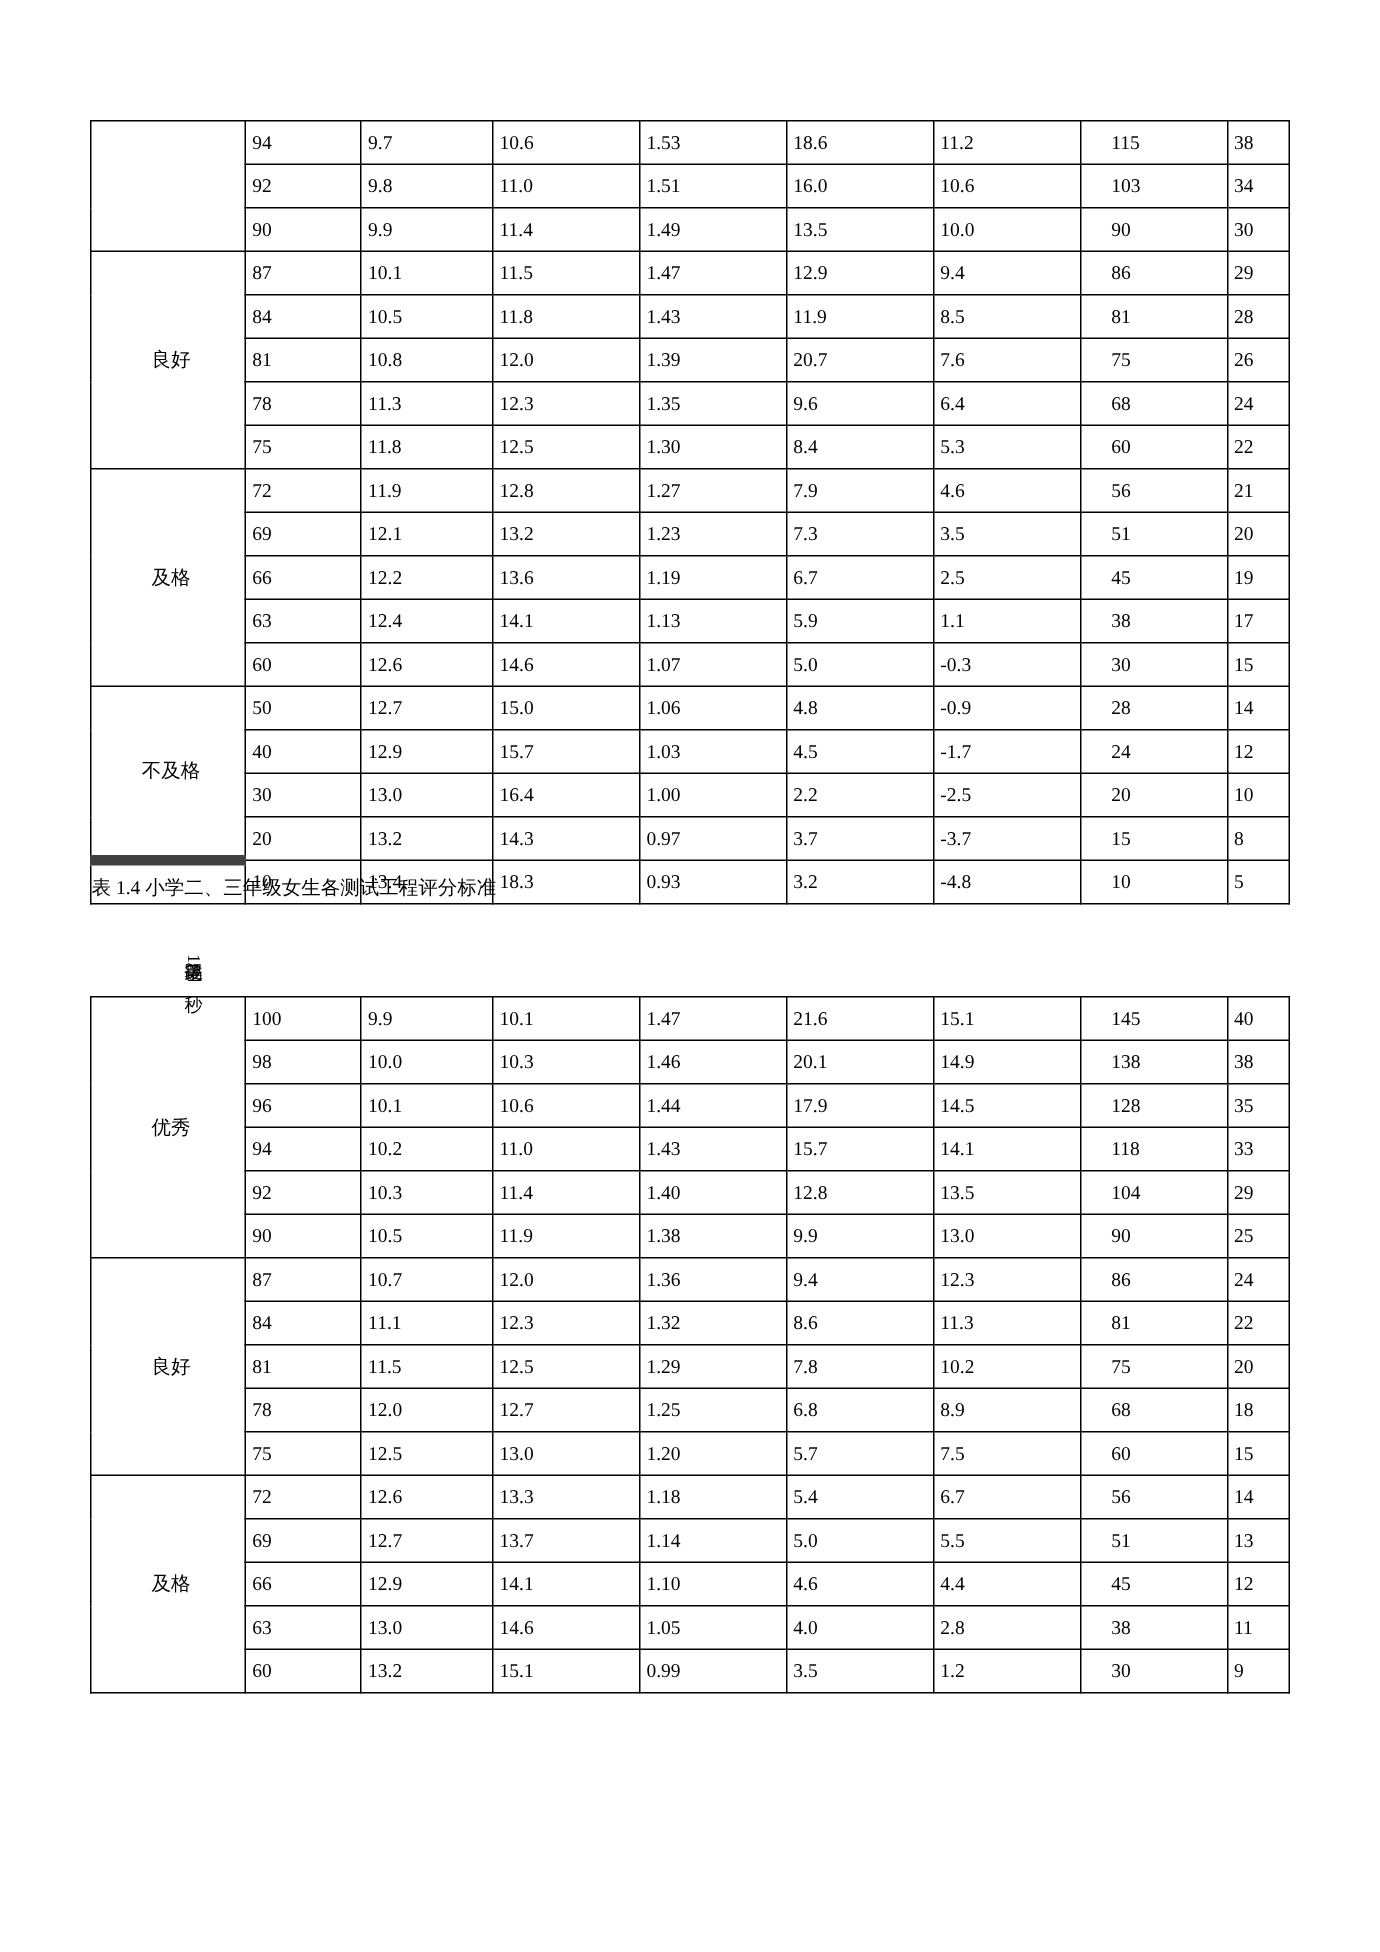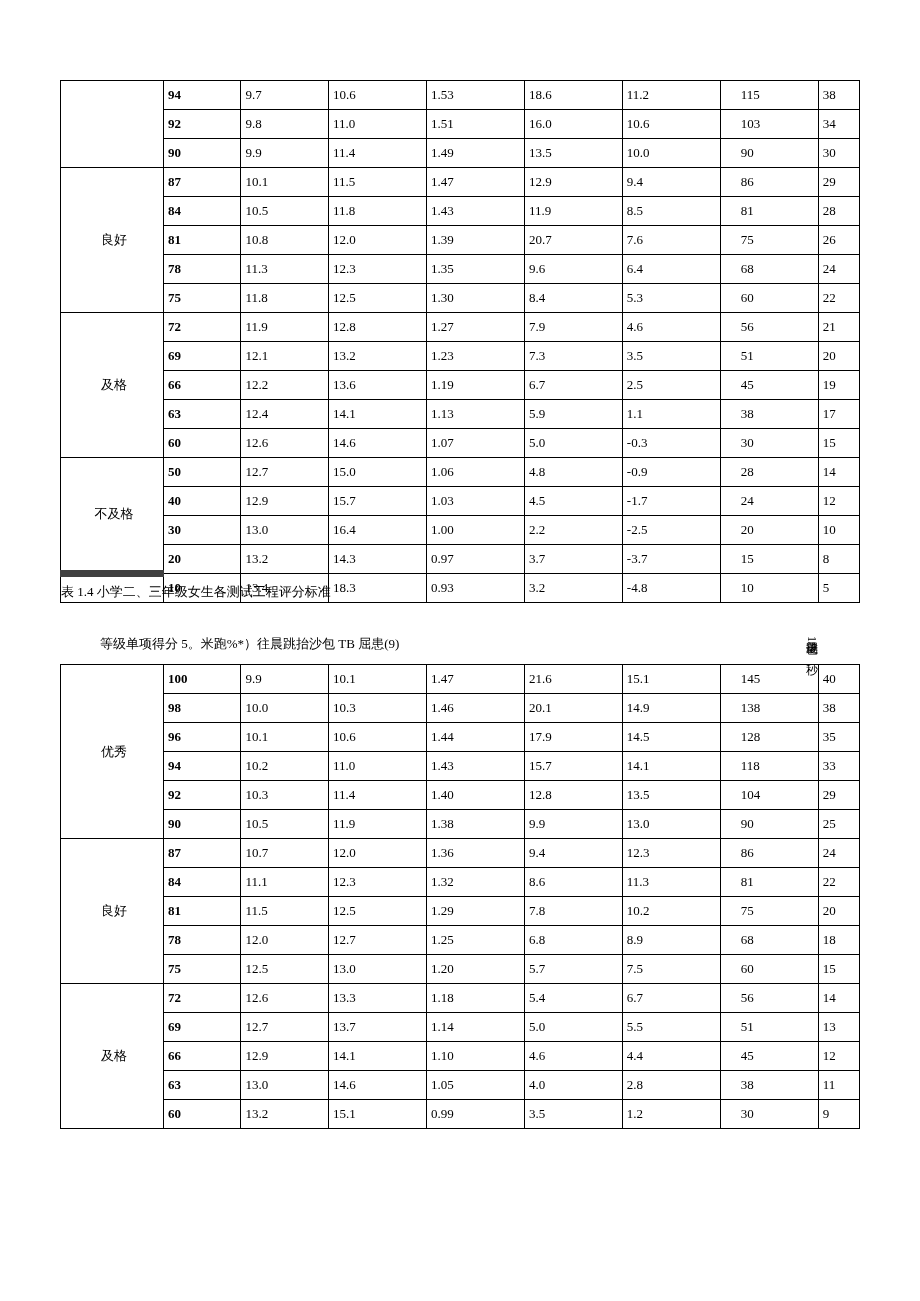--- a/index.html
+++ b/index.html
@@ -45,21 +45,21 @@
     .col-header .left {
       flex: 1;
     }
     .col-header .right {
       writing-mode: vertical-rl;
       text-orientation: mixed;
       font-size: 12px;
       margin-left: 20px;
     }
     .c0 { width: 100px; }
-    .c1 { width: 75px; font-weight: bold; }
+    .c1 { width: 75px; }
     .c2 { width: 85px; }
     .c3 { width: 95px; }
     .c4 { width: 95px; }
     .c5 { width: 95px; font-family: Liberation Serif, serif; }
     .c6 { width: 95px; }
     .c7 { width: 95px; padding-left: 20px; }
     .c8 { width: 40px; }
   </style>
 </head>
 <body>
@@ -250,21 +250,20 @@
         <td class="c4">0.93</td>
         <td class="c5">3.2</td>
         <td class="c6">-4.8</td>
         <td class="c7">10</td>
         <td class="c8">5</td>
       </tr>
     </tbody>
 </table>
 
 <div class="col-header">
-  <span class="left">等级单项得分 5。米跑%*）往晨跳抬沙包 TB 屈患(9)</span>
   <span class="right">踢毽子 1/3 秒</span>
 </div>
 
 <table>
   <tbody id="table2-body">
       <tr>
         <td class="grade-cell c0" rowspan="6">优秀</td>
         <td class="c1">100</td>
         <td class="c2">9.9</td>
         <td class="c3">10.1</td>

